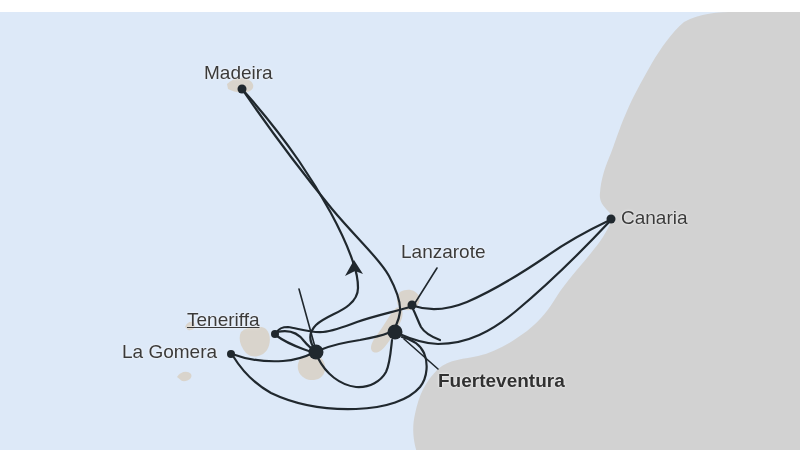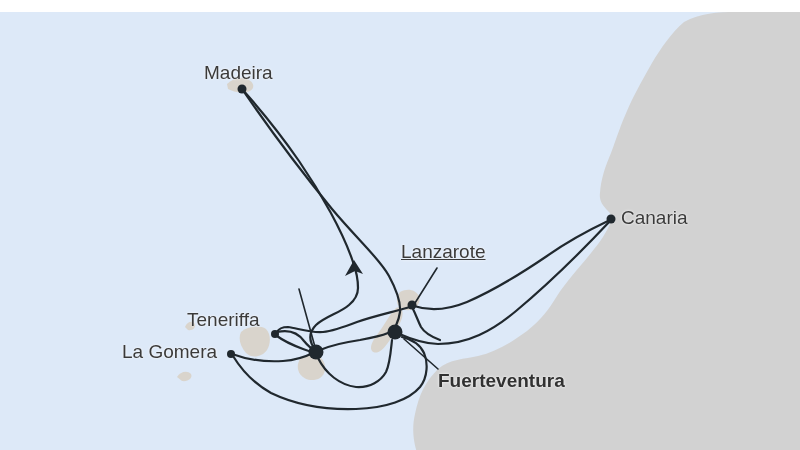--- a/index.html
+++ b/index.html
@@ -92,22 +92,22 @@
       <circle class="dot" cx="231" cy="342" r="4"></circle>
       <circle class="dot" cx="316" cy="340" r="7.5"></circle>
       <circle class="dot" cx="395" cy="320" r="7.5"></circle>
     </g>
   </svg>
 
   <div class="port-label" style="left:204px;top:51px;">Madeira</div>
 
   <div class="port-label" style="left:621px;top:196px;">Canaria</div>
 
-  <div class="port-label" style="left:401px;top:230px;text-decoration:underline;">Lanzarote</div>
+  <div class="port-label" style="left:401px;top:230px;">Lanzarote</div>
 
 
-  <div class="port-label" style="left:187px;top:298px;">Teneriffa</div>
+  <div class="port-label" style="left:187px;top:298px;text-decoration:underline;">Teneriffa</div>
 
   <div class="port-label" style="left:122px;top:330px;">La Gomera</div>
 
   <div class="port-label bold" style="left:438px;top:359px;">Fuerteventura</div>
 
 </div>
 
 </body></html>

